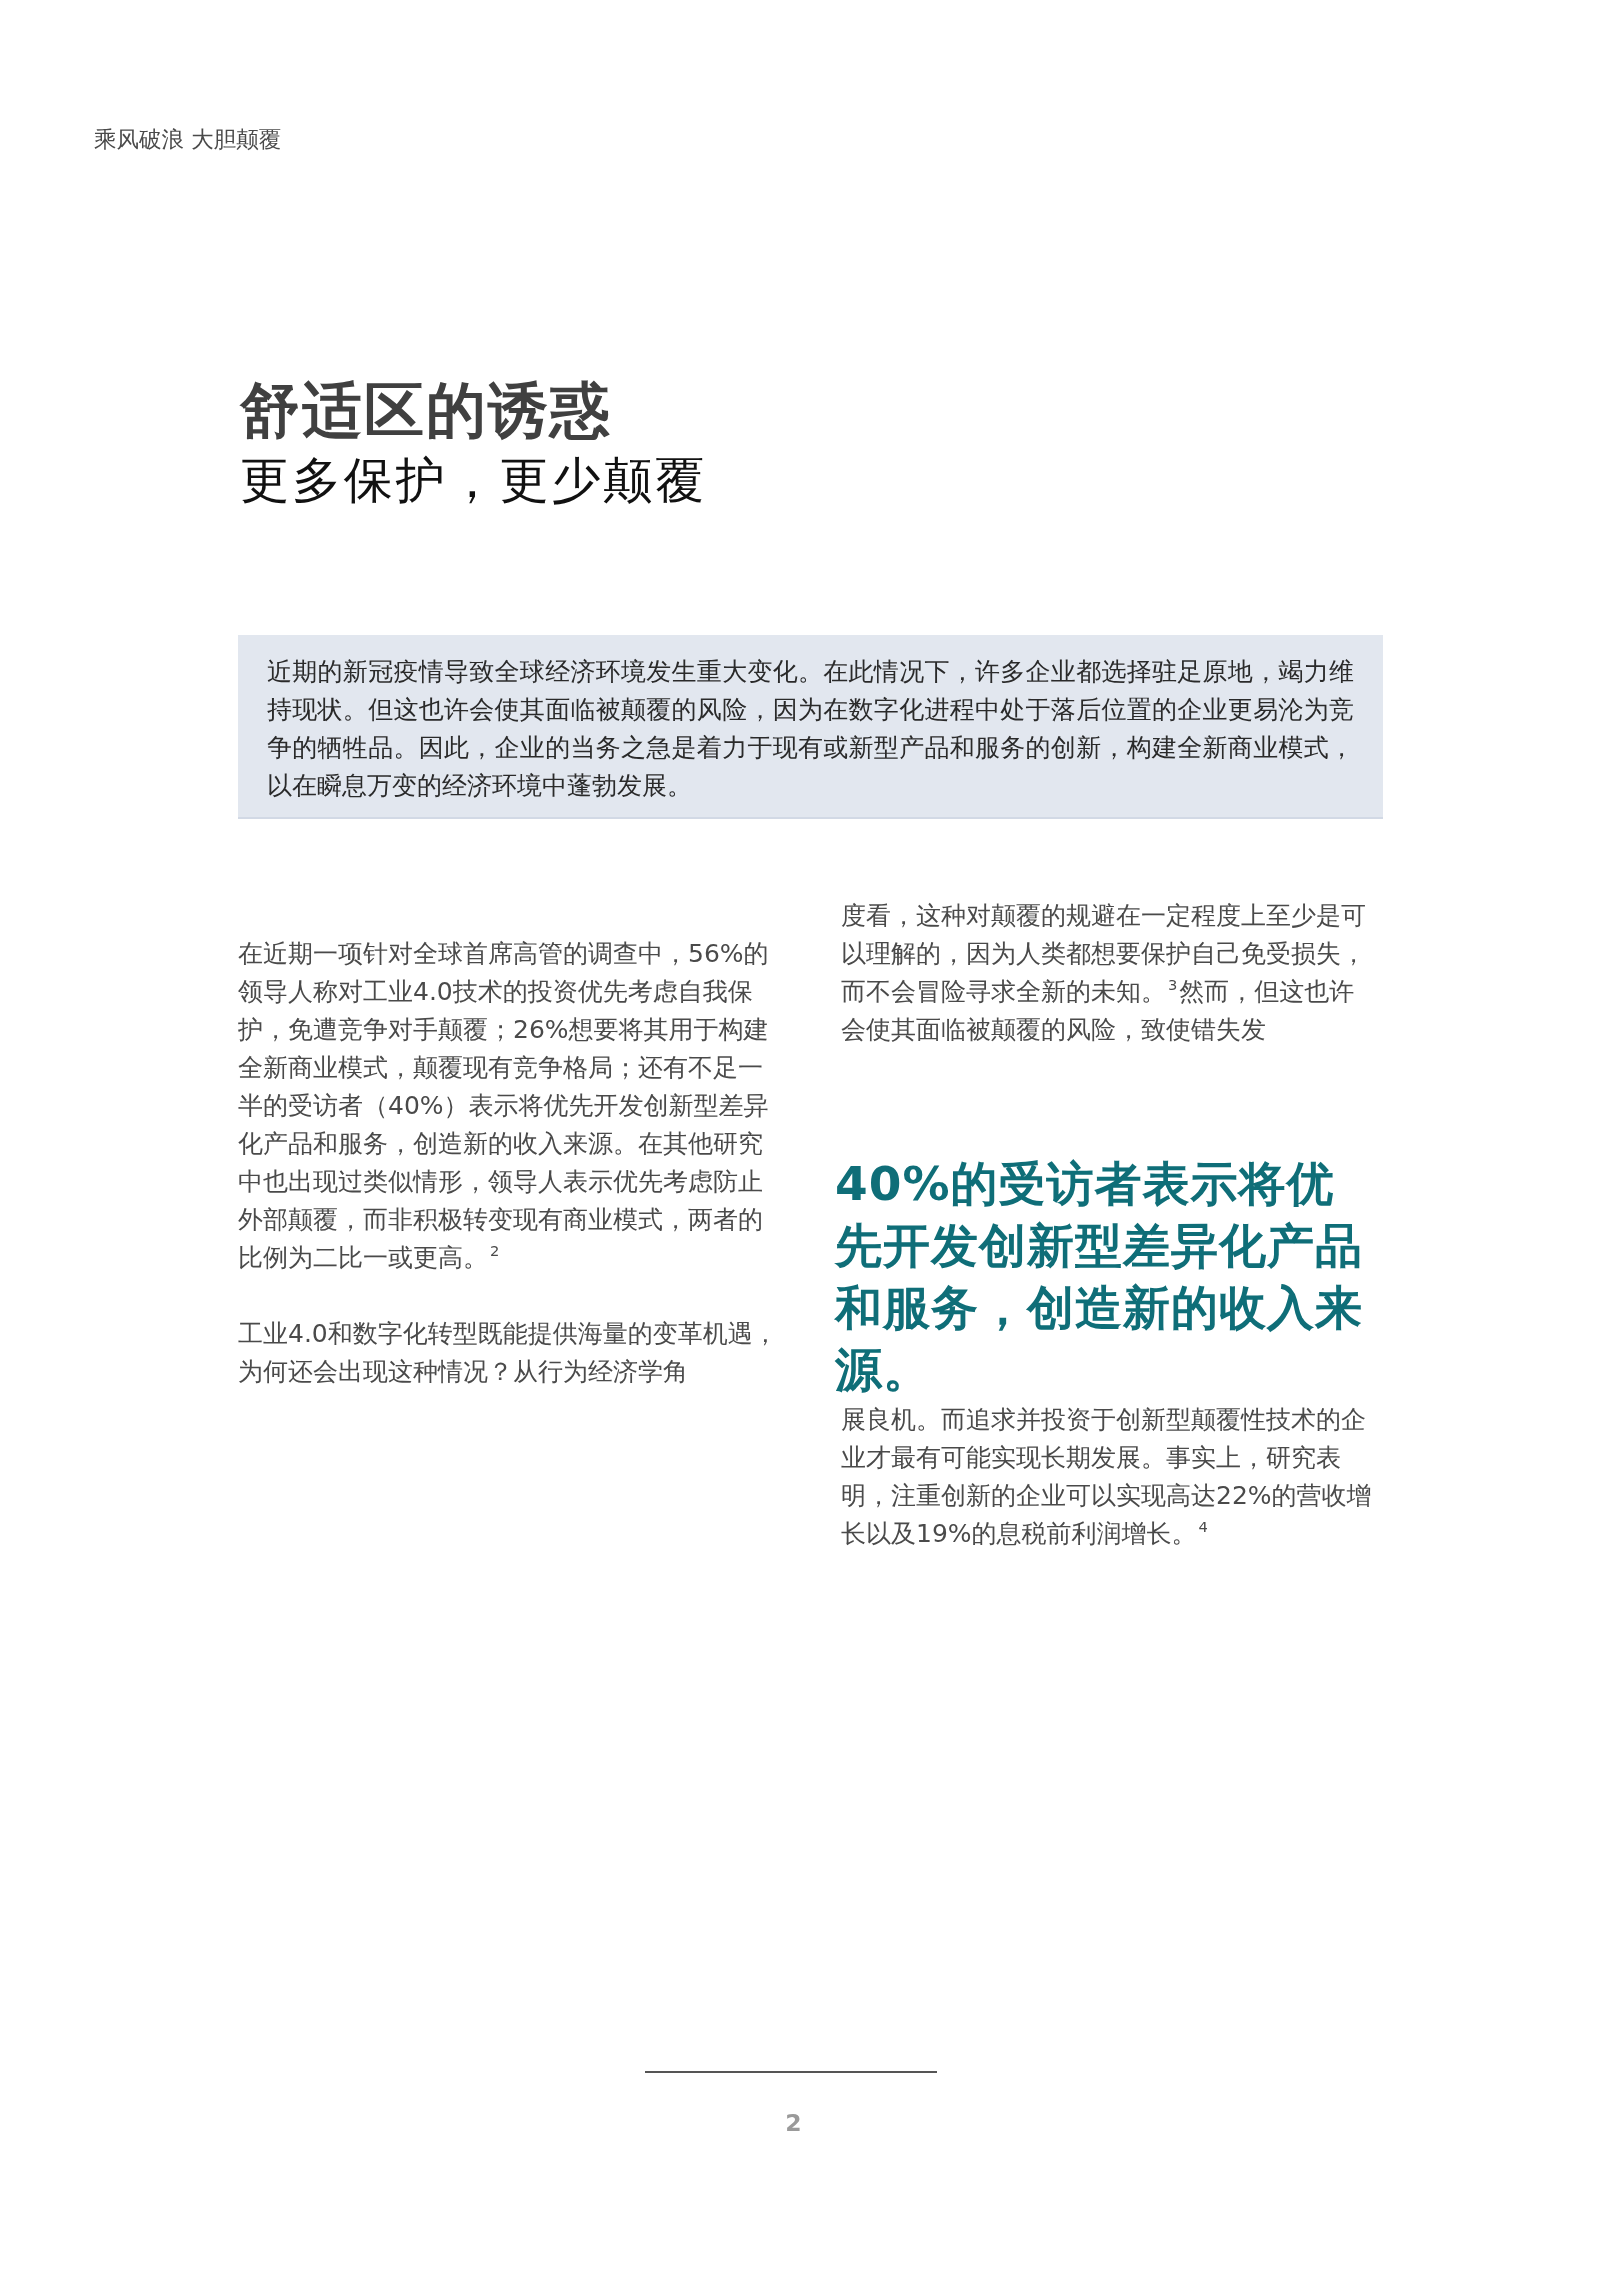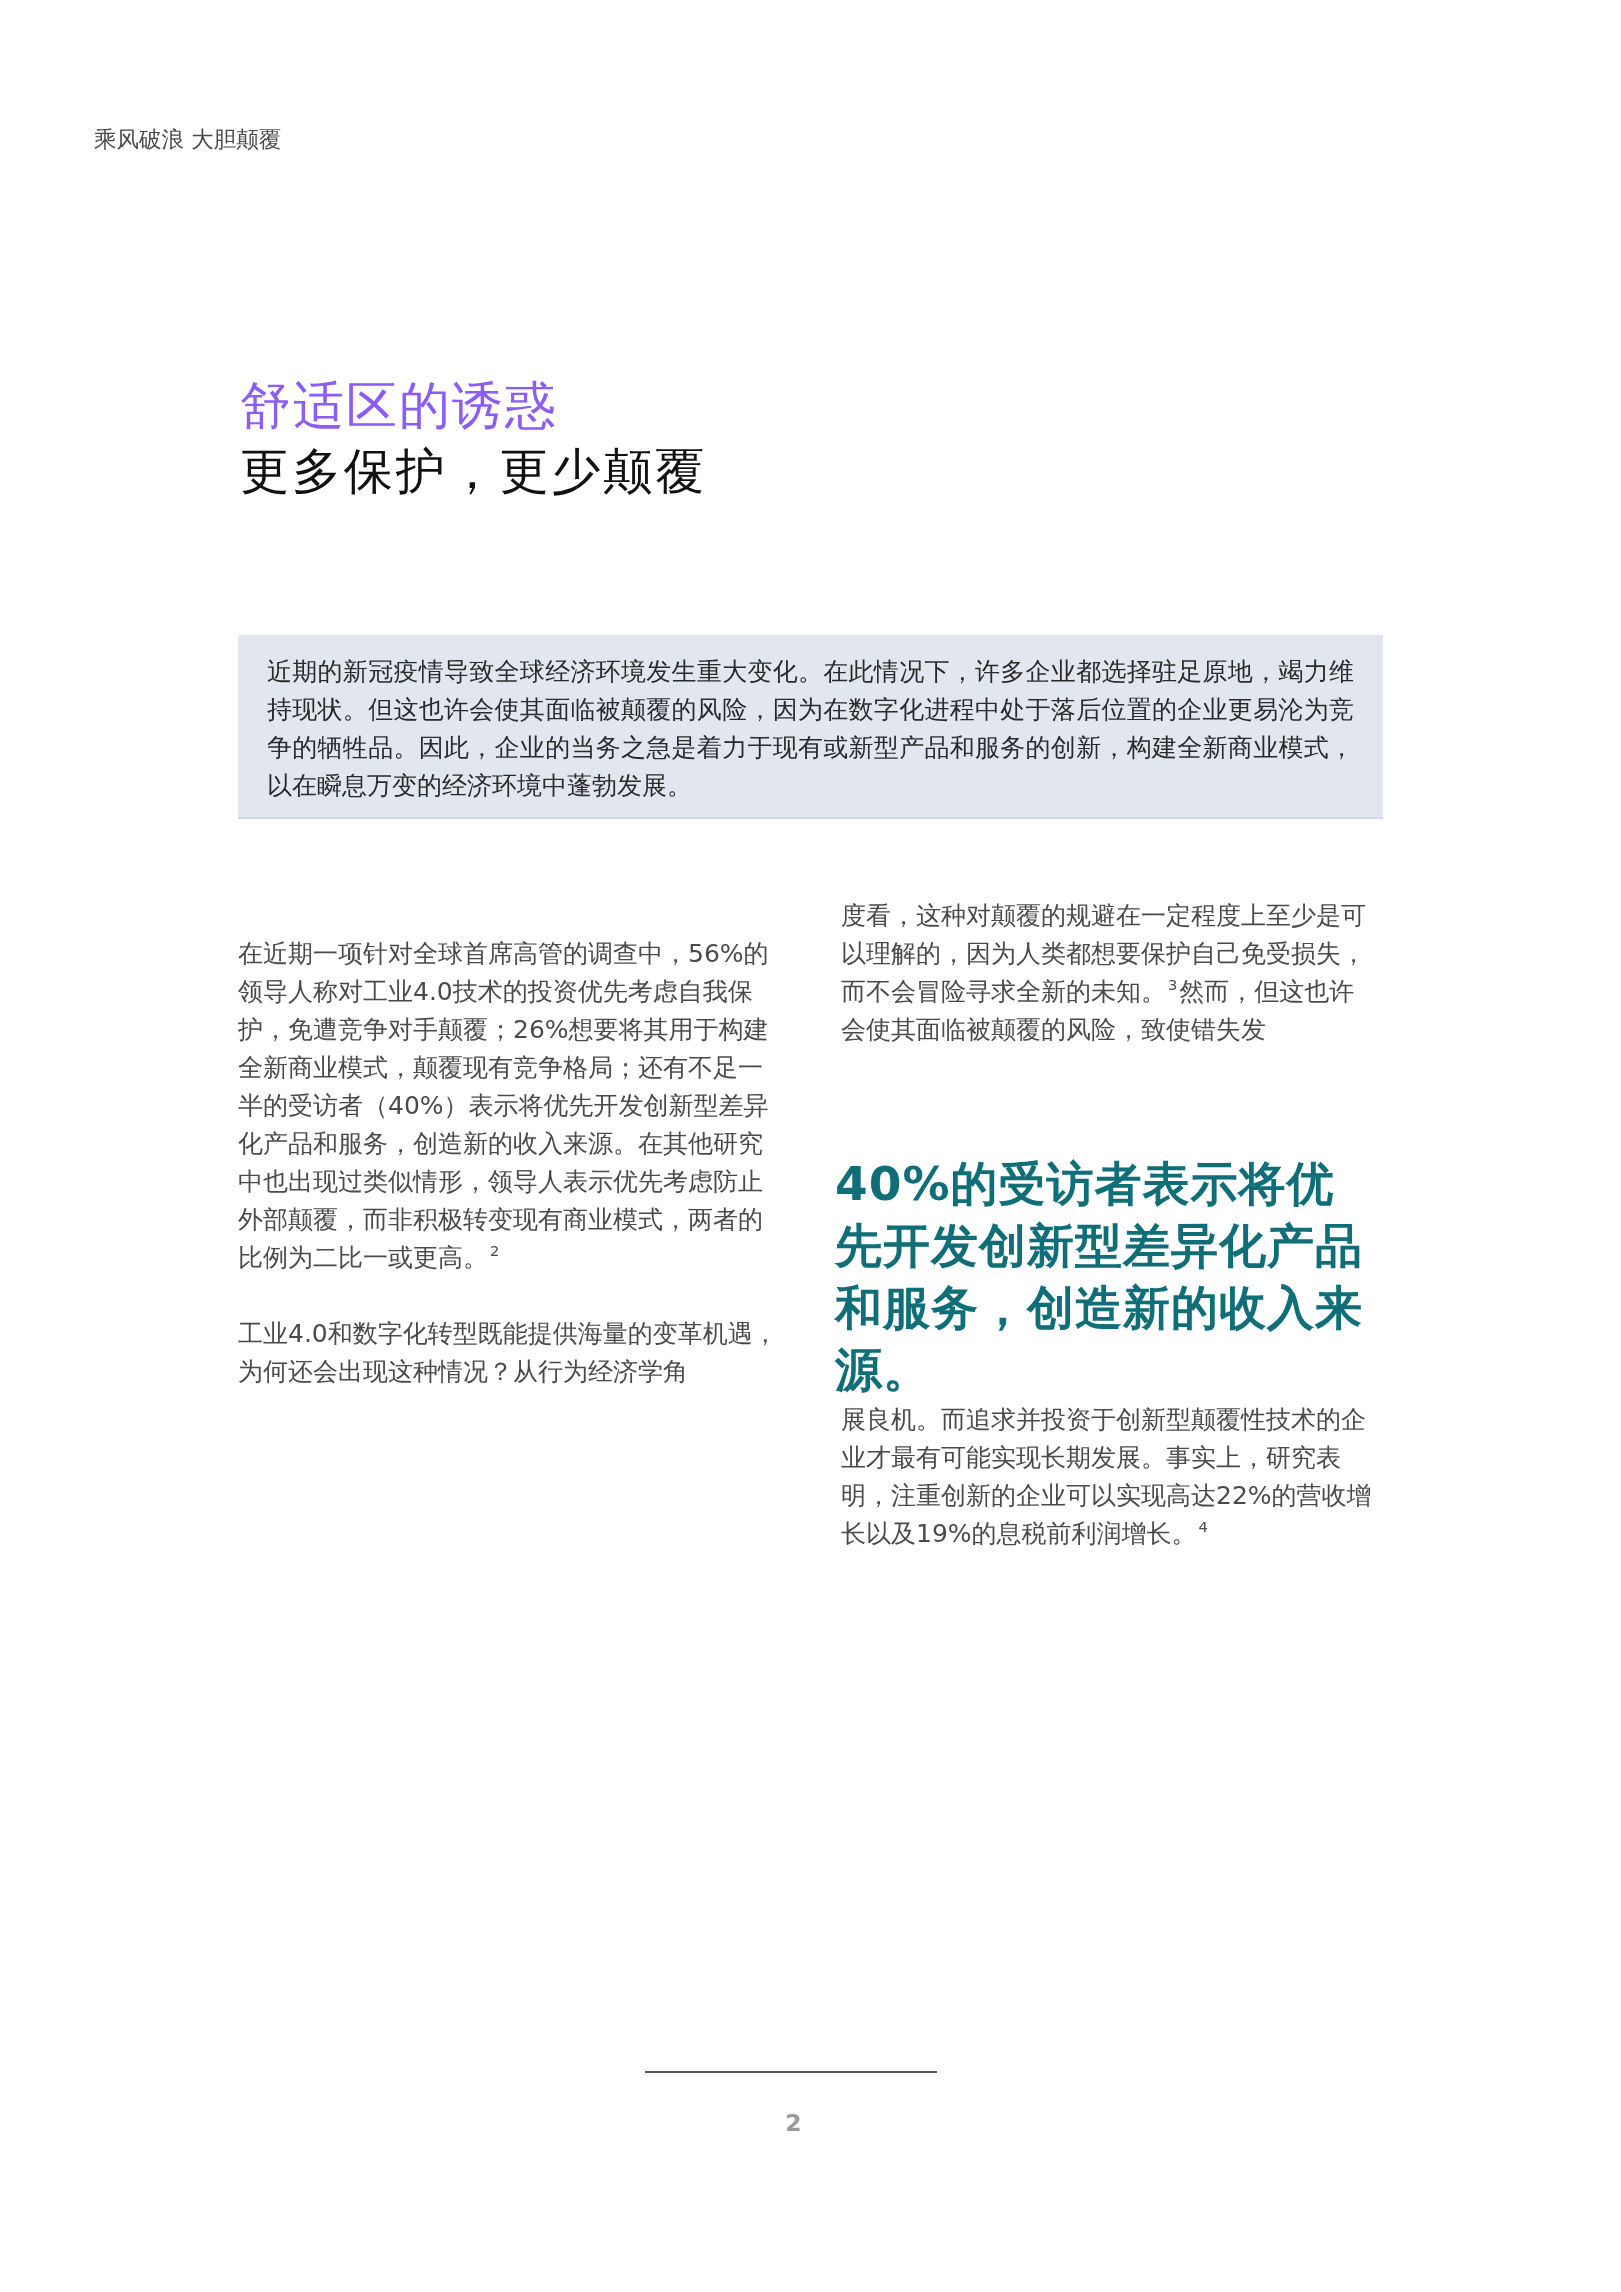--- a/index.html
+++ b/index.html
@@ -23,23 +23,23 @@
       color: #4a4a4a;
       letter-spacing: 0px;
       margin-top: 26px;
     }
     .title-block {
       position: absolute;
       left: 240px;
       top: 380px;
     }
     .title {
-      font-size: 51px;
-      font-weight: normal;
-      color: #8b5cf6;
+      font-size: 60px;
+      font-weight: bold;
+      color: #404040;
       line-height: 1;
       margin: 0;
       letter-spacing: 2px;
     }
     .subtitle {
       font-size: 49px;
       color: #111111;
       line-height: 1;
       margin-top: 19.6px;
       letter-spacing: 2.9px;

